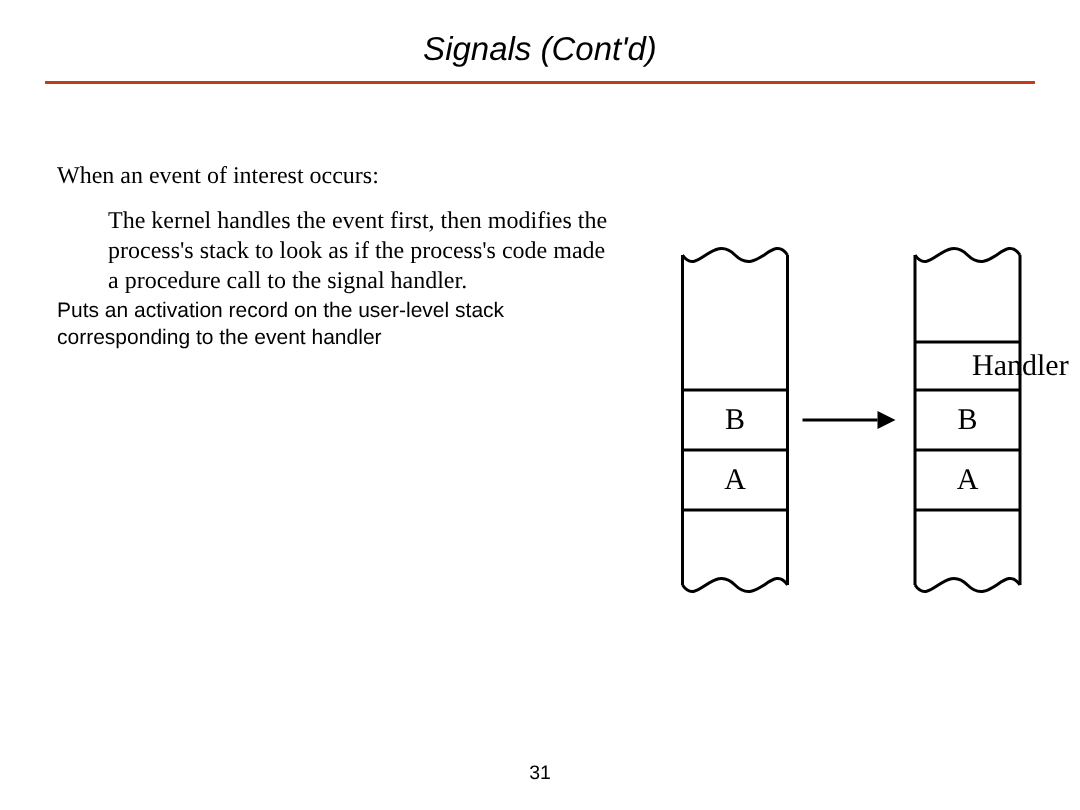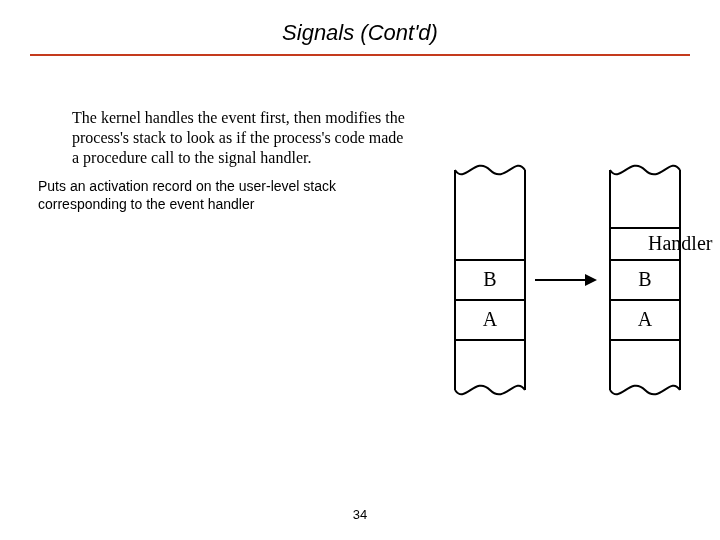--- a/index.html
+++ b/index.html
@@ -31,21 +31,21 @@
     width: 400px;
     font-size: 16px;
     line-height: 1.25;
   }
   .intro {
     margin-bottom: 10px;
   }
   .para1 {
     margin-left: 34px;
     width: 340px;
-    margin-bottom: 10px;
+    margin-bottom: 0;
   }
   .note {
     width: 320px;
     font-family: Arial, Helvetica, sans-serif;
     font-size: 14px;
     margin-bottom: 16px;
   }
   .para2, .para3 {
     width: 360px;
     margin-bottom: 14px;
@@ -74,20 +74,21 @@
     font-size: 20px;
   }
 </style>
 </head>
 <body>
 
 <div class="title">Signals (Cont'd)</div>
 <hr class="hr">
 
 <div class="content">
+  <div class="intro">When an event of interest occurs:</div>
   <div class="para1">The kernel handles the event first, then modifies the process's stack to look as if the process's code made a procedure call to the signal handler.</div>
   <div class="note">Puts an activation record on the user-level stack corresponding to the event handler</div>
 </div>
 
 <div class="diagram">
   <svg width="280" height="280">
 
     <g>
 
       <line x1="25" y1="10" x2="25" y2="230" stroke="#000" stroke-width="2"></line>
@@ -124,13 +125,13 @@
       <line x1="180" y1="140" x2="250" y2="140" stroke="#000" stroke-width="2"></line>
 
       <line x1="180" y1="180" x2="250" y2="180" stroke="#000" stroke-width="2"></line>
       <text x="218" y="90" text-anchor="start">Handler</text>
       <text x="215" y="126" text-anchor="middle">B</text>
       <text x="215" y="166" text-anchor="middle">A</text>
     </g>
   </svg>
 </div>
 
-<div class="pagenum">34</div>
+<div class="pagenum">31</div>
 
 </body></html>

